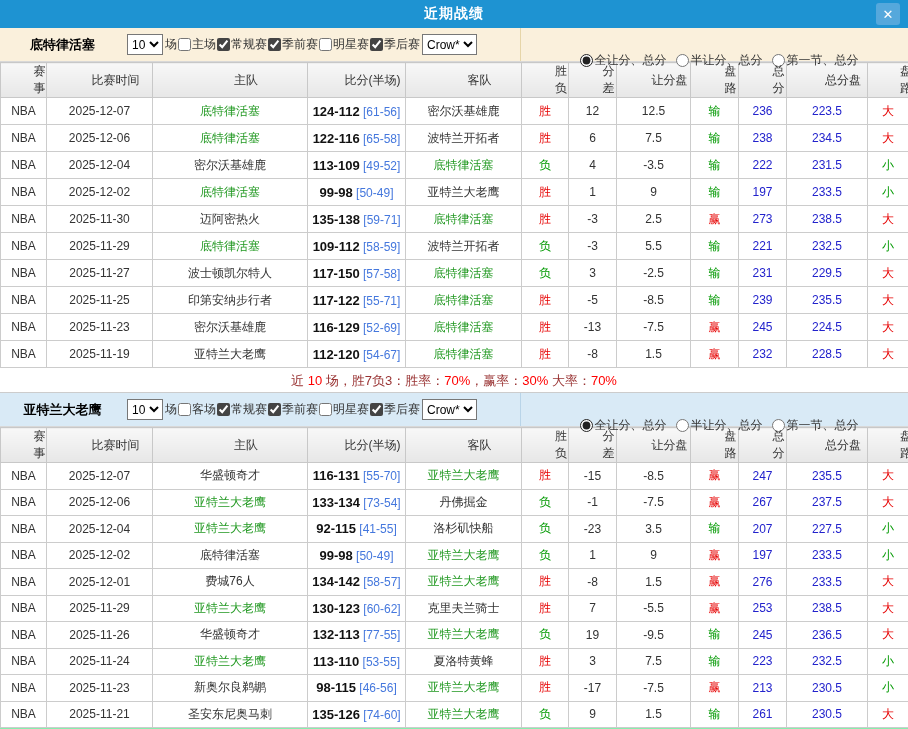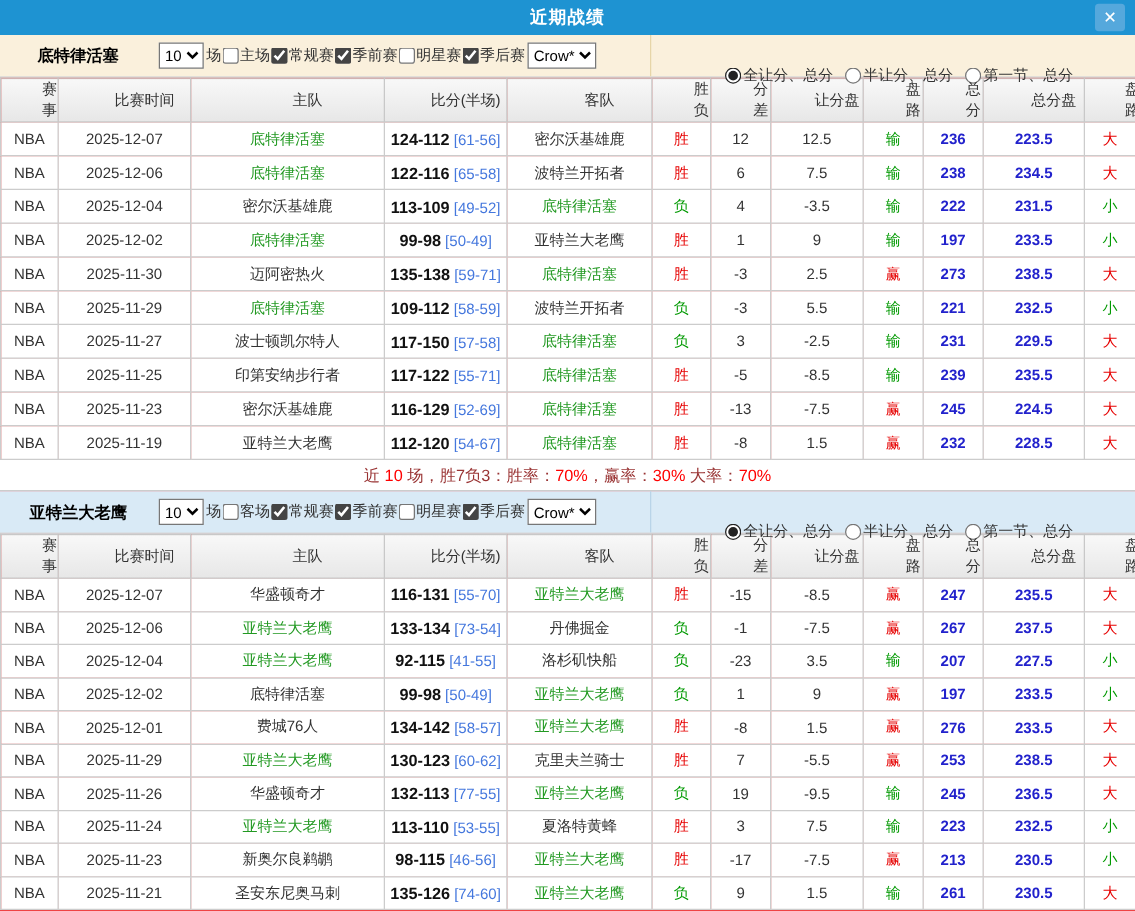--- a/index.html
+++ b/index.html
@@ -3,21 +3,21 @@
 <meta charset="utf-8">
 <style>
   :root{
     --titlebar:#1E93D2; --close-btn-bg:#55A8DC;
     --bar1-bg:#FAF0DC; --bar2-bg:#D9EAF6;
     --focus-team-green:#229922; --win-red:#E60000; --loss-green:#009900;
     --total-blue:#2222CC; --half-blue:#4477DD; --summary-maroon:#993333;
   }
   *{box-sizing:border-box;margin:0;padding:0;}
   body{font-family:"Liberation Sans","DejaVu Sans",sans-serif;background:#fff;}
-  .popup{width:908px;height:729px;overflow:hidden;background:#ef4444;font-size:12px;color:#333;}
+  .popup{width:908px;height:729px;overflow:hidden;background:#86efac;font-size:12px;color:#333;}
   .titlebar{position:relative;height:28px;background:var(--titlebar);display:flex;align-items:center;justify-content:center;}
   .titlebar .title{color:#fff;font-weight:bold;font-size:14px;letter-spacing:1px;}
   .close-btn{position:absolute;right:8px;top:3px;width:24px;height:22px;background:var(--close-btn-bg);
     border-radius:3px;color:#fff;font-weight:bold;font-size:13px;display:flex;align-items:center;justify-content:center;cursor:pointer;}
   .fbar{height:34px;display:flex;align-items:stretch;border-bottom:1px solid #d8d8d8;}
   .fbar.bar1{background:var(--bar1-bg);}
   .fbar.bar2{background:var(--bar2-bg);}
   .fbar-left{width:521px;display:flex;align-items:center;}
   .bar1 .fbar-left{border-right:1px solid #e6d5a8;}
   .bar2 .fbar-left{border-right:1px solid #b9d4e8;}
@@ -30,21 +30,21 @@
   .radios{display:flex;align-items:center;margin-top:32px;}
   table{width:908px;border-collapse:collapse;table-layout:fixed;}
   th{height:25px;background:linear-gradient(#f8f8f8,#e7e7e7);border:1px solid #c8c8c8;
      font-weight:normal;color:#333;font-size:12px;padding-left:32px;}
   td{border:1px solid #ccc;text-align:center;background:#fff;font-size:12px;color:#333;}
   .sec1 td{height:27px;}
   .sec2 td{height:26.5px;}
   td.focus{color:var(--focus-team-green);}
   td.red{color:var(--win-red);}
   td.green{color:var(--loss-green);}
-  td.blue{color:var(--total-blue);font-weight:bold;}
+  td.blue{color:var(--total-blue);}
   .sc{font-weight:bold;color:#111;font-size:13px;}
   .half{color:var(--half-blue);}
   .summary{height:25px;line-height:25px;text-align:center;border-bottom:1px solid #ccc;
            color:var(--summary-maroon);background:#fff;font-size:13px;}
   .summary .red-num{color:#FF0000;}
 </style>
 </head>
 <body>
 
 <div class="popup">

